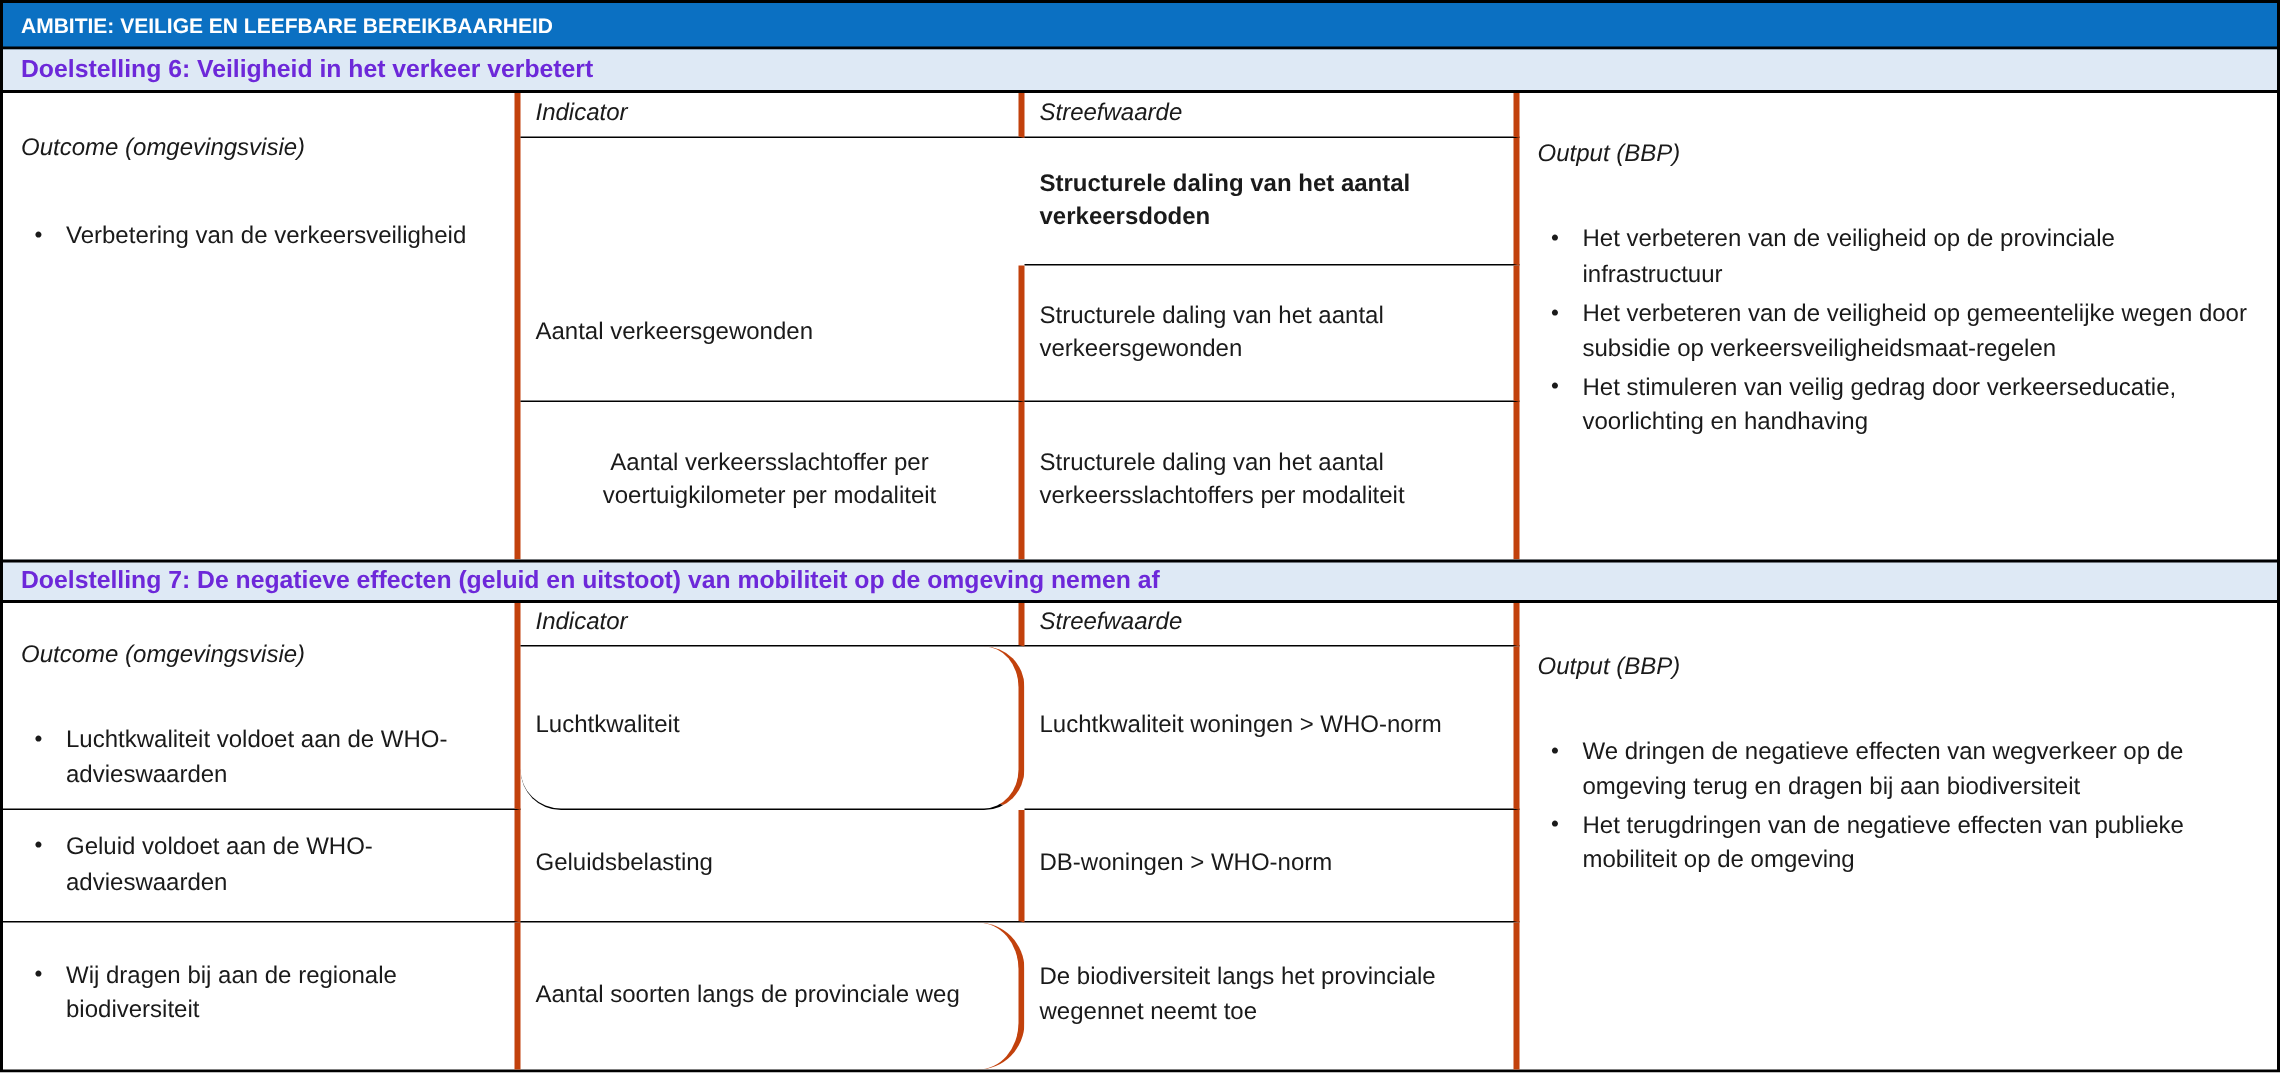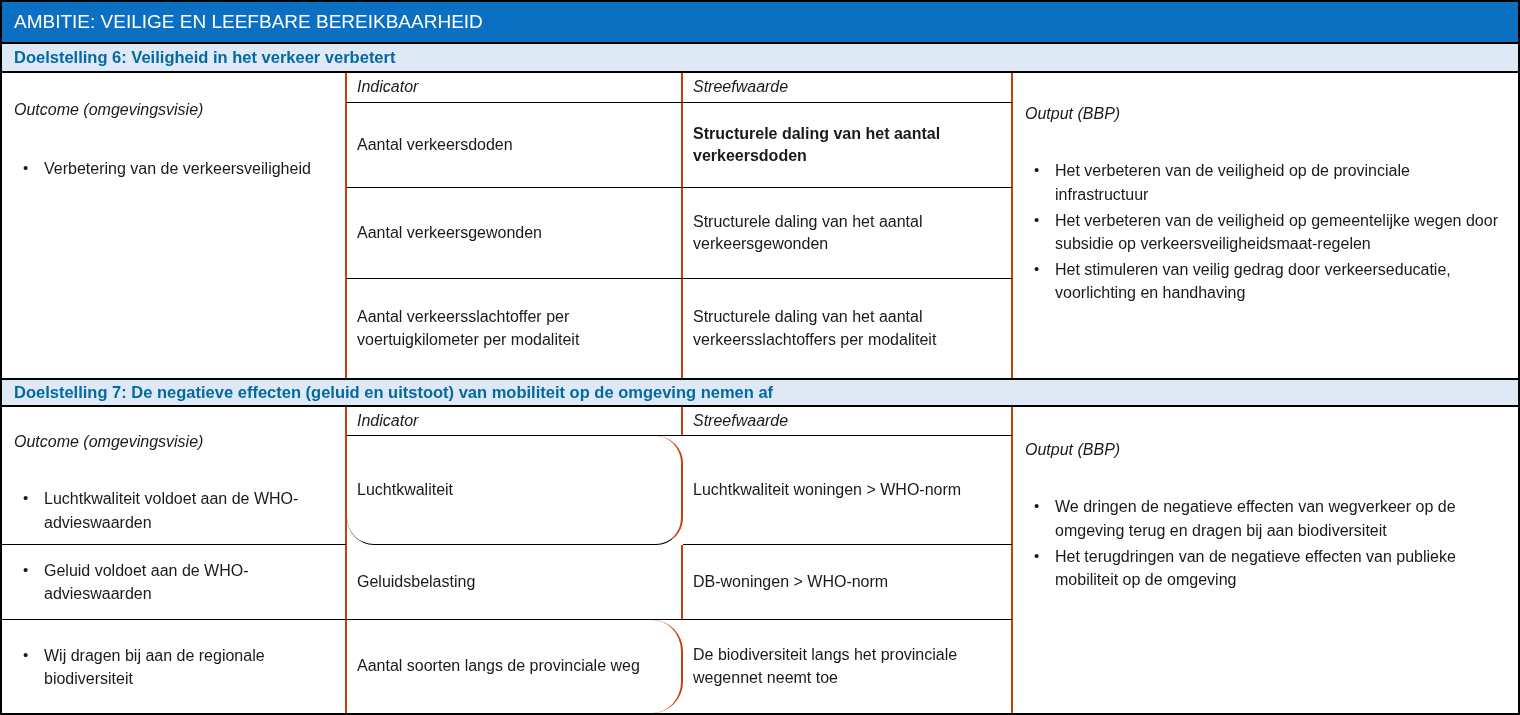--- a/index.html
+++ b/index.html
@@ -18,47 +18,47 @@
     background: #fff;
   }
   .bar {
     flex: 0 0 auto;
     display: flex;
     align-items: center;
     padding: 0 12px;
     border-bottom: 2px solid #000;
   }
   .bar-ambition {
-    height: 42px;
+    height: 31px;
     background: #0b70c2;
     color: #ffffff;
-    font-weight: normal;
-    font-size: 19px;
+    font-weight: bold;
+    font-size: 14px;
   }
   .bar-doelstelling {
     height: 29px;
     background: #dee9f5;
-    color: #0369a1;
+    color: #6d28d9;
     font-weight: bold;
     font-size: 16.5px;
   }
   .bar-d7 { border-top: 2px solid #000; }
   .section-grid {
     flex: 1 1 auto;
     display: grid;
     grid-template-columns: 345px 336px 330px 1fr;
   }
   #section1 { grid-template-rows: 30px 85px 91px 1fr; height: 309px; }
   #section2 { grid-template-rows: 29px 109px 75px 1fr; height: 310px; }
   .cell {
     font-size: 16px;
     line-height: 1.4;
     overflow: hidden;
   }
-  .v-border { border-right: 2px solid #c2410c; }
+  .v-border { border-right: 4px solid #c2410c; }
   .h-border { border-bottom: 1px solid #000; }
   .col-head {
     font-style: italic;
     padding: 3px 10px;
     display: flex;
     align-items: center;
   }
   .mid-cell {
     padding: 6px 10px;
     display: flex;
@@ -119,27 +119,26 @@
           <span class="bullet-dot">•</span>
           <span class="bullet-text">Het verbeteren van de veiligheid op gemeentelijke wegen door subsidie op verkeersveiligheidsmaat-regelen</span>
         </div>
         <div class="bullet-item">
           <span class="bullet-dot">•</span>
           <span class="bullet-text">Het stimuleren van veilig gedrag door verkeerseducatie, voorlichting en handhaving</span>
         </div>
       </div>
     </div>
 
-    <div class="cell v-border h-border mid-cell" style="grid-column:2; grid-row:2;">Aantal verkeersdoden</div>
     <div class="cell v-border h-border mid-cell" style="grid-column:3; grid-row:2;font-weight:bold;">Structurele daling van het aantal verkeersdoden</div>
 
     <div class="cell v-border h-border mid-cell" style="grid-column:2; grid-row:3;">Aantal verkeersgewonden</div>
     <div class="cell v-border h-border mid-cell" style="grid-column:3; grid-row:3;">Structurele daling van het aantal verkeersgewonden</div>
 
-    <div class="cell v-border mid-cell" style="grid-column:2; grid-row:4;">Aantal verkeersslachtoffer per voertuigkilometer per modaliteit</div>
+    <div class="cell v-border mid-cell" style="grid-column:2; grid-row:4;text-align:center;">Aantal verkeersslachtoffer per voertuigkilometer per modaliteit</div>
     <div class="cell v-border mid-cell" style="grid-column:3; grid-row:4;">Structurele daling van het aantal verkeersslachtoffers per modaliteit</div>
   </div>
 
   <div class="bar bar-doelstelling bar-d7">
     <span>Doelstelling 7: De negatieve effecten (geluid en uitstoot) van mobiliteit op de omgeving nemen af</span>
   </div>
 
   <div class="section-grid" id="section2">
 
     <div class="cell v-border h-border side-cell" style="grid-column:1; grid-row:1 / span 2; padding-top:24px;">

